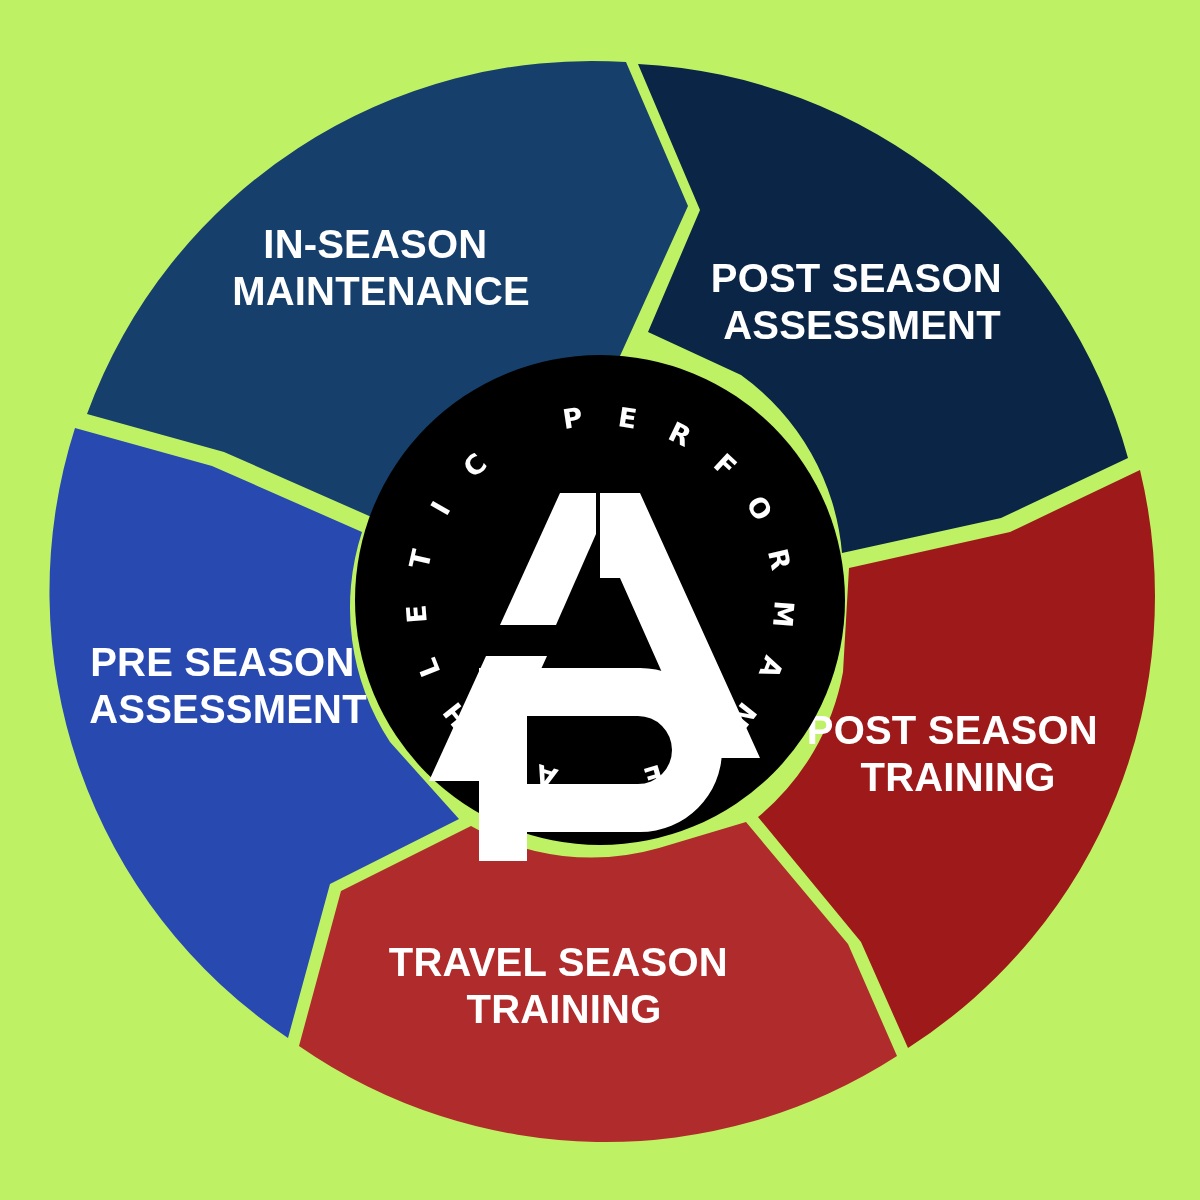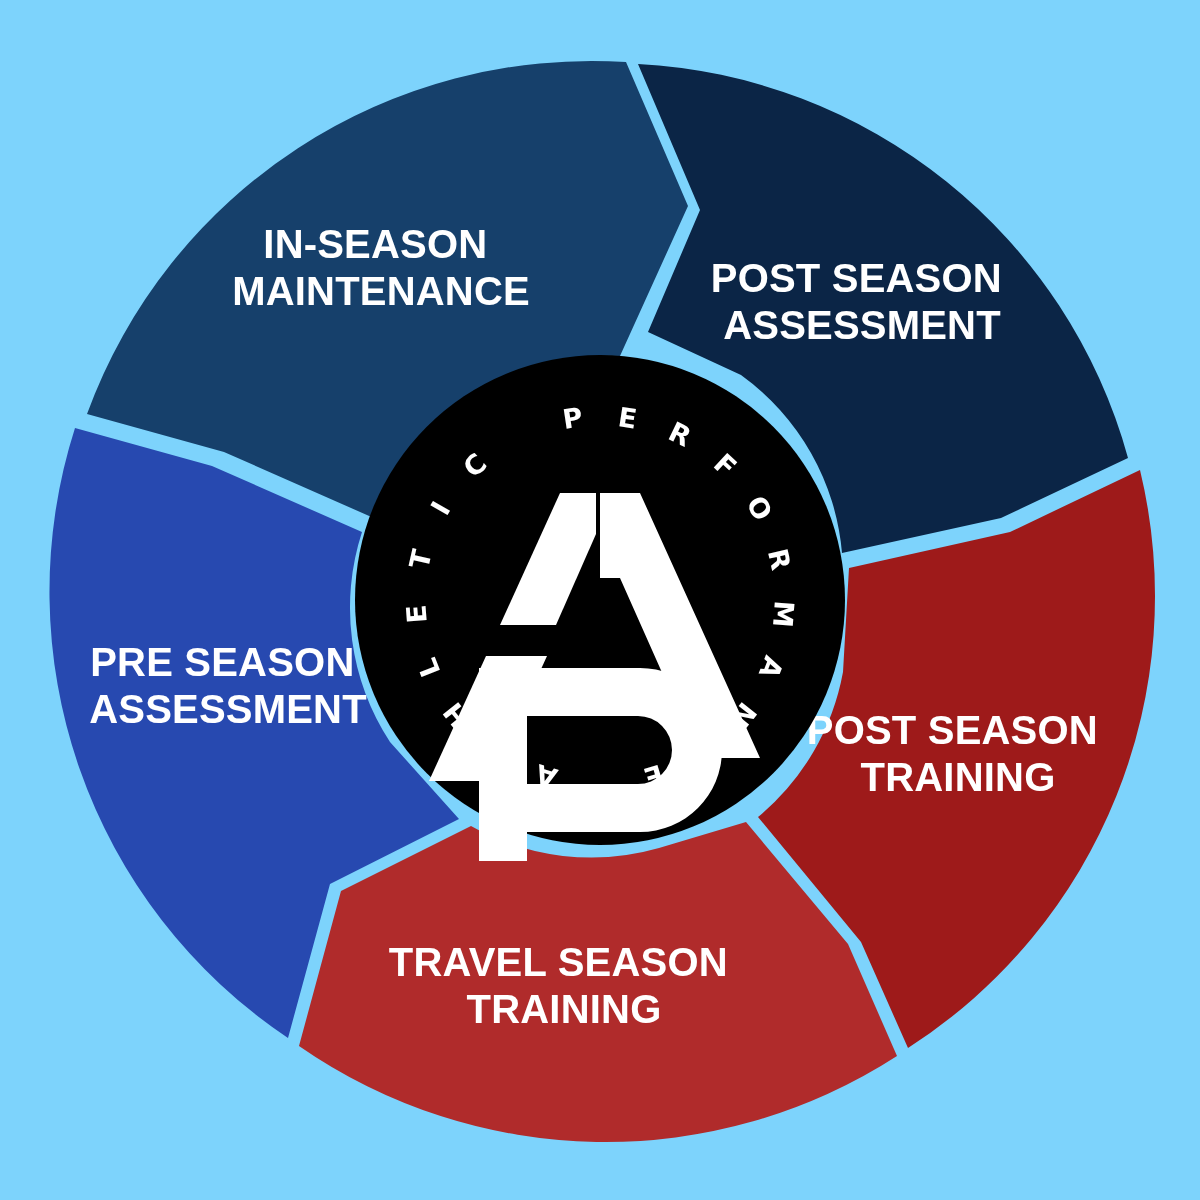--- a/index.html
+++ b/index.html
@@ -11,21 +11,21 @@
   body {
     width: 1200px;
     height: 1200px;
     overflow: hidden;
     font-family: "Liberation Sans", sans-serif;
   }
   #diagram-root {
     position: relative;
     width: 1200px;
     height: 1200px;
-    background: #7dd3fc;
+    background: #bef264;
   }
   #wheel-svg {
     position: absolute;
     inset: 0;
     width: 1200px;
     height: 1200px;
     display: block;
   }
   .seg-label {
     fill: #ffffff;

